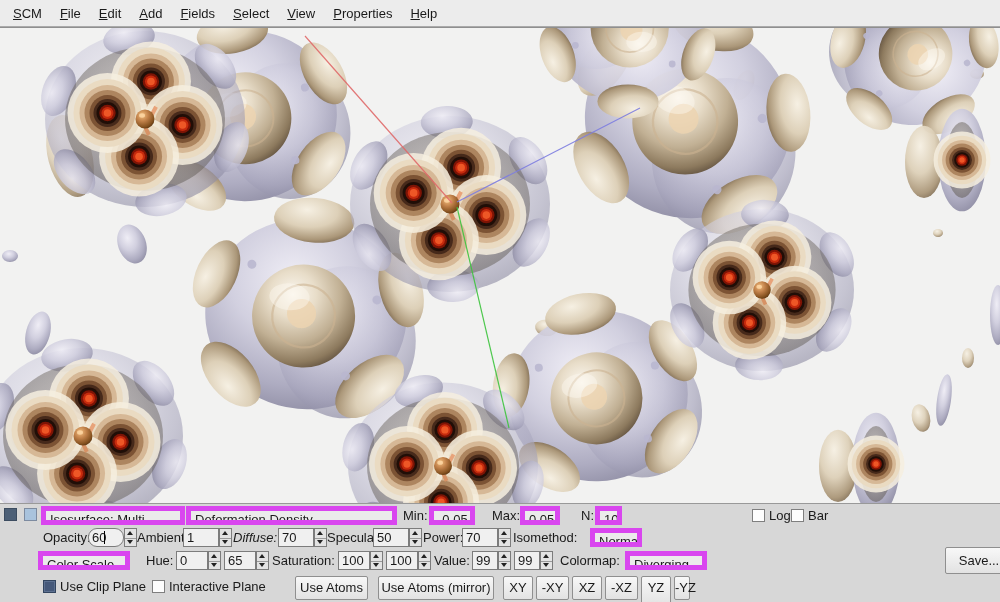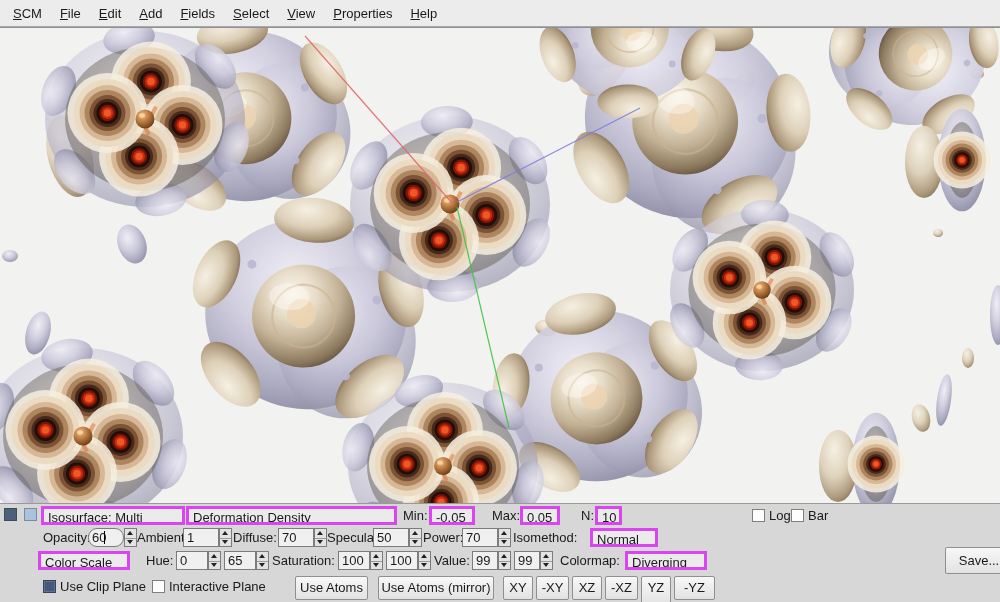--- a/index.html
+++ b/index.html
@@ -23,21 +23,21 @@
   }
   .viewport svg{display:block;}
   
   .panel{
     position:absolute;top:503px;left:0;width:1000px;height:99px;
     background:#d7d7d7;border-top:1px solid #999;box-sizing:border-box;
   }
   .lbl{position:absolute;height:19px;line-height:19px;white-space:nowrap;}
   .entry{
     position:absolute;height:19px;line-height:17px;box-sizing:border-box;
-    background:#ebebeb;border:3px solid #d946ef;padding:0 4px;white-space:nowrap;overflow:hidden;
+    background:#ebebeb;border:5px solid #d946ef;padding:0 4px;white-space:nowrap;overflow:hidden;
   }
   .sfield{
     position:absolute;height:19px;line-height:17px;box-sizing:border-box;
     background:#f0f0f0;border:1px solid #7c7c7c;padding:0 3px;white-space:nowrap;
   }
   .caret{position:absolute;left:15px;top:2px;width:1px;height:13px;background:#000;}
   .spin{
     position:absolute;width:13px;height:19px;box-sizing:border-box;
     border:1px solid #7c7c7c;background:#e3e3e3;
   }
@@ -595,40 +595,40 @@
       <div class="spin" style="left: 124px; top: 24px;">
         <div class="up"></div>
         <div class="dn"></div>
       </div>
       <div class="lbl" style="left: 137px; top: 24px;">Ambient:</div>
       <div class="sfield" style="left: 183px; top: 24px; width: 36px;">1</div>
       <div class="spin" style="left: 219px; top: 24px;">
         <div class="up"></div>
         <div class="dn"></div>
       </div>
-      <div class="lbl" style="left: 233px; top: 24px;">Diffuse:</div>
+      <div class="lbl" style="left: 233px; top: 24px; font-style: italic;">Diffuse:</div>
       <div class="sfield" style="left: 278px; top: 24px; width: 36px;">70</div>
       <div class="spin" style="left: 314px; top: 24px;">
         <div class="up"></div>
         <div class="dn"></div>
       </div>
       <div class="lbl" style="left: 327px; top: 24px;">Specular:</div>
       <div class="sfield" style="left: 373px; top: 24px; width: 36px;">50</div>
       <div class="spin" style="left: 409px; top: 24px;">
         <div class="up"></div>
         <div class="dn"></div>
       </div>
       <div class="lbl" style="left: 423px; top: 24px;">Power:</div>
       <div class="sfield" style="left: 462px; top: 24px; width: 36px;">70</div>
       <div class="spin" style="left: 498px; top: 24px;">
         <div class="up"></div>
         <div class="dn"></div>
       </div>
       <div class="lbl" style="left: 513px; top: 24px;">Isomethod:</div>
-      <div class="entry" style="left: 590px; top: 24px; width: 68px;">Normal</div>
+      <div class="entry" style="left: 590px; top: 24px; width: 52px;">Normal</div>
     </div>
   <div id="row3">
       <div class="entry" style="left: 38px; top: 47px; width: 92px;">Color Scale</div>
       <div class="lbl" style="left: 146px; top: 47px;">Hue:</div>
       <div class="sfield" style="left: 176px; top: 47px; width: 32px;">0</div>
       <div class="spin" style="left: 208px; top: 47px;">
         <div class="up"></div>
         <div class="dn"></div>
       </div>
       <div class="sfield" style="left: 224px; top: 47px; width: 32px;">65</div>
@@ -666,16 +666,16 @@
       <div class="lbl" style="left: 60px; top: 73px;">Use Clip Plane</div>
       <div class="cb" style="left: 152px; top: 76px;"></div>
       <div class="lbl" style="left: 169px; top: 73px;">Interactive Plane</div>
       <div class="btn" style="left: 275px; top: 72px; width: 73px; height: 24px; line-height: 22px;">Use Atoms</div>
       <div class="btn" style="left: 358px; top: 72px; width: 116px; height: 24px; line-height: 22px;">Use Atoms (mirror)</div>
       <div class="btn" style="left: 483px; top: 72px; width: 30px; height: 24px; line-height: 22px;">XY</div>
       <div class="btn" style="left: 516px; top: 72px; width: 33px; height: 24px; line-height: 22px;">-XY</div>
       <div class="btn" style="left: 552px; top: 72px; width: 30px; height: 24px; line-height: 22px;">XZ</div>
       <div class="btn" style="left: 585px; top: 72px; width: 33px; height: 24px; line-height: 22px;">-XZ</div>
       <div class="btn" style="left: 621px; top: 72px; width: 30px; height: 31px; line-height: 22px;">YZ</div>
-      <div class="btn" style="left: 654px; top: 72px; width: 41px; height: 24px; line-height: 22px;">-YZ</div>
+      <div class="btn" style="left: 654px; top: 72px; width: 16px; height: 24px; line-height: 22px;">-YZ</div>
     </div>
   <div class="btn" id="save-btn" style="left:925px;top:43px;width:68px;height:27px;line-height:25px;">Save...</div>
 </div>
 
 </body></html>

